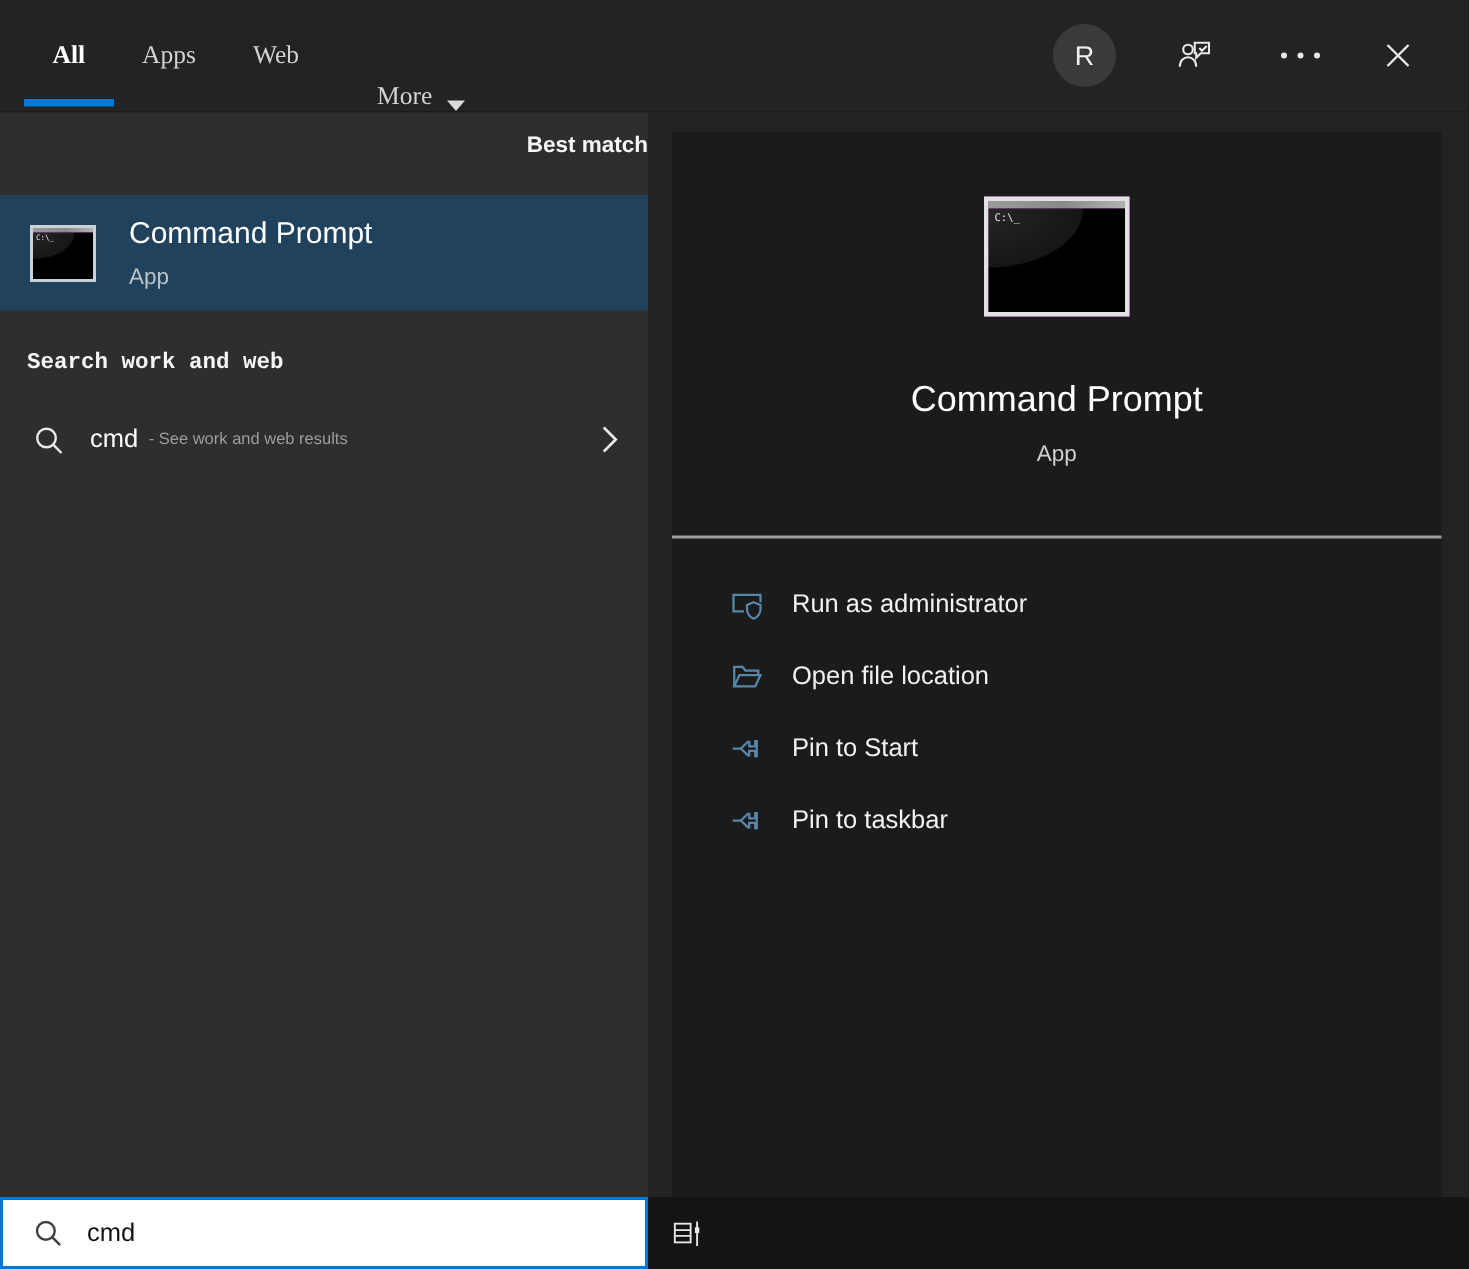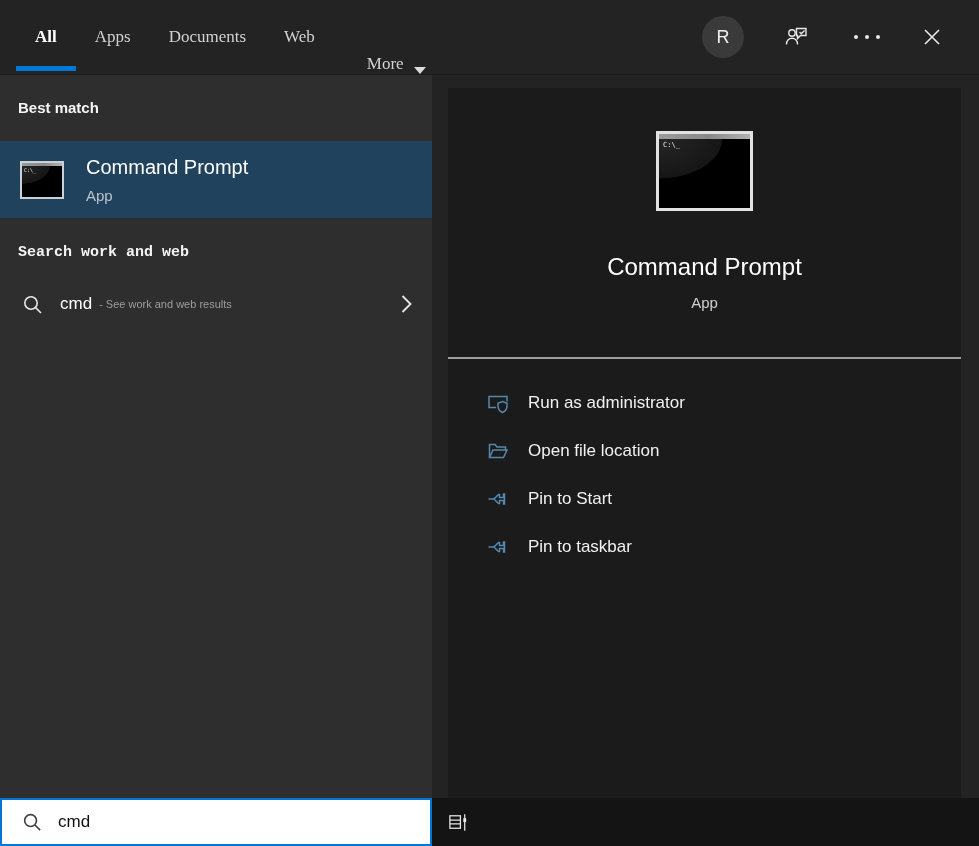--- a/index.html
+++ b/index.html
@@ -24,21 +24,21 @@
   .hdr-ic { display:flex; align-items:center; cursor:pointer; }
   .hdr-ic svg { stroke:#e8e8e8; fill:none; stroke-width:1.4; }
   .dots { display:flex; align-items:center; }
   .dots i { width:4px; height:4px; border-radius:50%; background:#e8e8e8; display:inline-block; margin:0 3.5px; }
 
   
   .main { display:flex; height:723px; }
 
   .left-panel { width:432px; background:#2e2e2e; flex:none; }
   .section-header { font-size:15px; font-weight:bold; color:#f5f5f5; padding-left:18px; line-height:18px; }
-  .sh-best { margin-top:24px; }
+  .sh-best { margin-top:13px;text-align:right; }
   .sh-web { margin-top:26px;font-family:Liberation Mono, monospace; }
 
   .best-match { margin-top:24px; height:77px; background:#21425c; display:flex; align-items:center; padding-left:20px; cursor:pointer; }
   .bm-texts { margin-left:22px; }
   .bm-title { font-size:20px; color:#ffffff; line-height:22px; }
   .bm-sub { font-size:15px; color:#b9c3cb; margin-top:9px; }
 
   .suggestion { margin-top:16px; height:52px; display:flex; align-items:center; padding:0 20px 0 22px; cursor:pointer; }
   .suggestion svg.mag { stroke:#e8e8e8; fill:none; stroke-width:1.6; flex:none; }
   .sug-query { margin-left:17px; font-size:17px; color:#ffffff; }
@@ -86,23 +86,20 @@
 <div class="header">
   <div class="tabs">
     <div class="tab active">
       <span class="lbl">All</span>
       <span class="underline"></span>
     </div>
     <div class="tab">
       <span class="lbl">Apps</span>
     </div>
     <div class="tab">
-      <span class="lbl">Documents</span>
-    </div>
-    <div class="tab">
       <span class="lbl">Web</span>
     </div>
     <div class="tab more">
       <span class="lbl">More</span>
       <span class="caret"></span>
     </div>
   </div>
 
   <div class="header-right">
     <div class="avatar">

